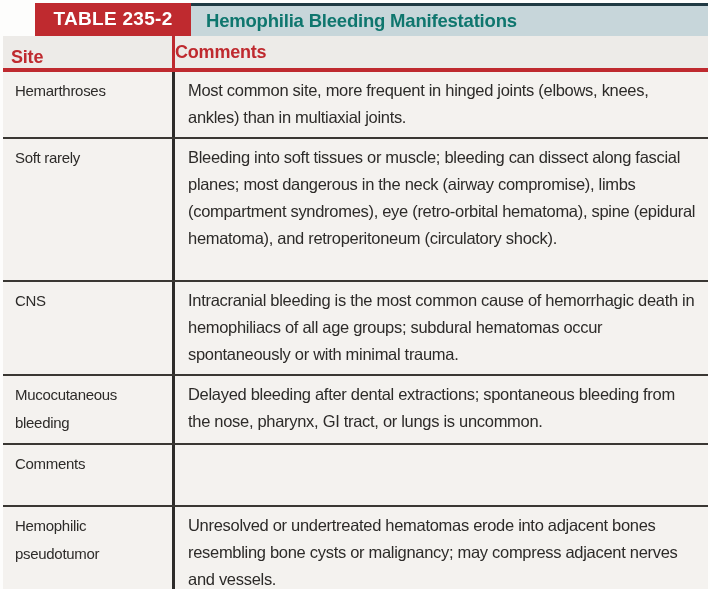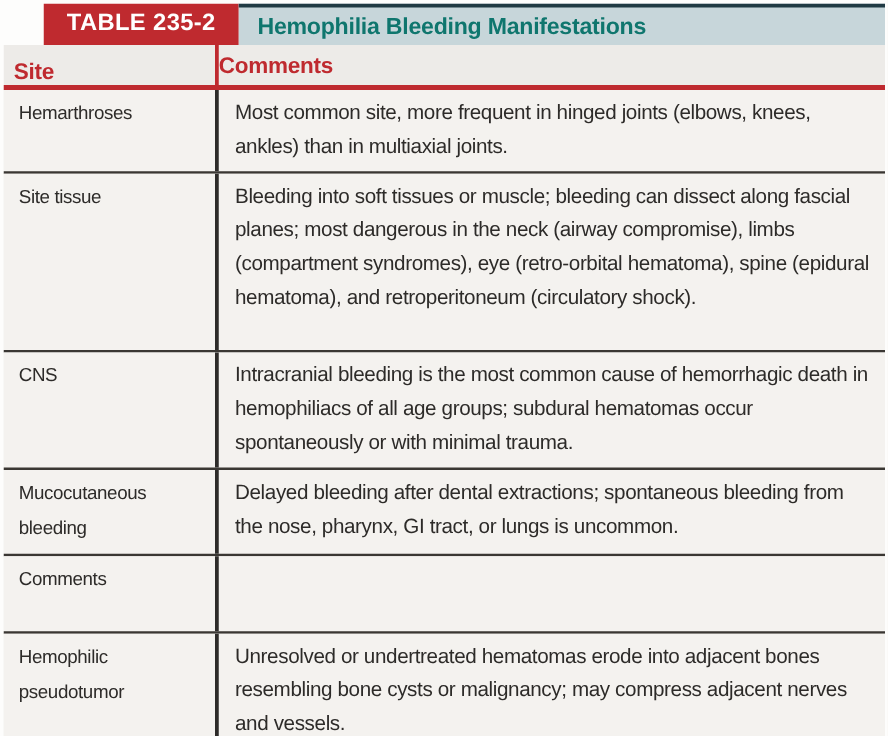--- a/index.html
+++ b/index.html
@@ -132,21 +132,21 @@
     </div>
 
     <div class="body-rows">
 
       <div class="trow r0">
         <div class="cell-site">Hemarthroses</div>
         <div class="cell-comments">Most common site, more frequent in hinged joints (elbows, knees, ankles) than in multiaxial joints.</div>
       </div>
 
       <div class="trow r1">
-        <div class="cell-site">Site tissue</div>
+        <div class="cell-site">Soft rarely</div>
         <div class="cell-comments">Bleeding into soft tissues or muscle; bleeding can dissect along fascial planes; most dangerous in the neck (airway compromise), limbs (compartment syndromes), eye (retro-orbital hematoma), spine (epidural hematoma), and retroperitoneum (circulatory shock).</div>
       </div>
 
       <div class="trow r3">
         <div class="cell-site">CNS</div>
         <div class="cell-comments">Intracranial bleeding is the most common cause of hemorrhagic death in hemophiliacs of all age groups; subdural hematomas occur spontaneously or with minimal trauma.</div>
       </div>
 
       <div class="trow r2">
         <div class="cell-site">Mucocutaneous bleeding</div>

